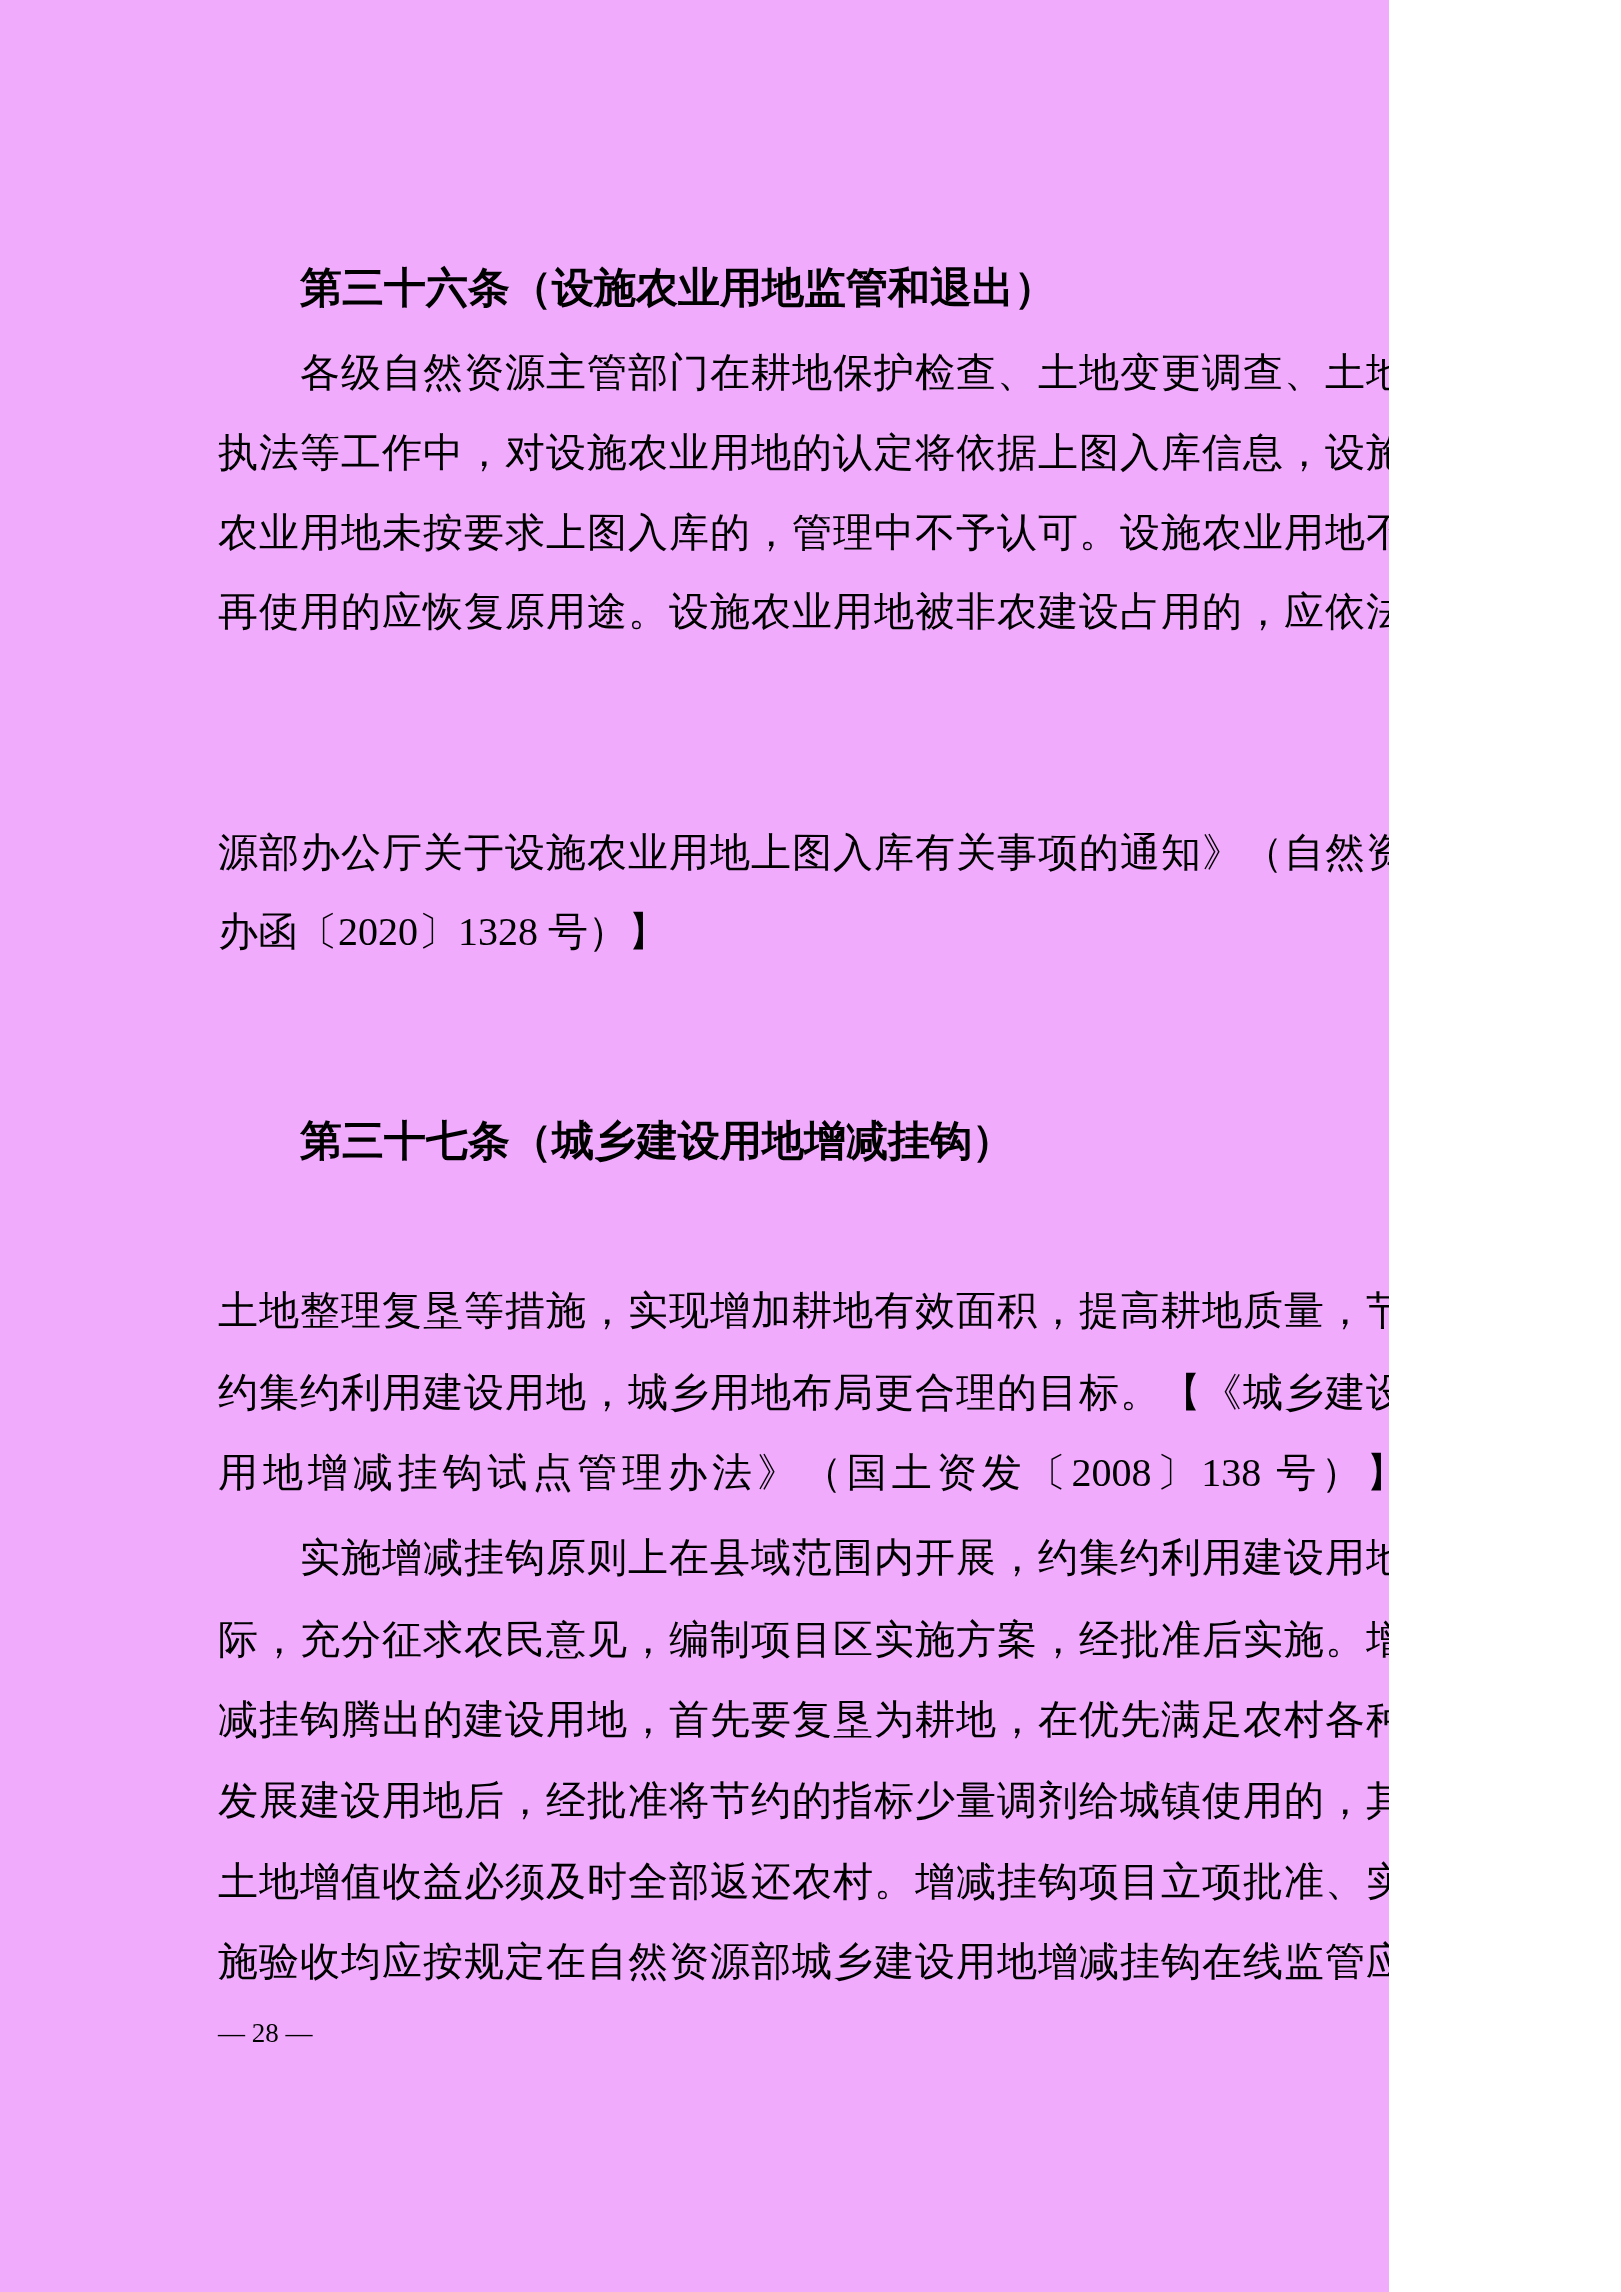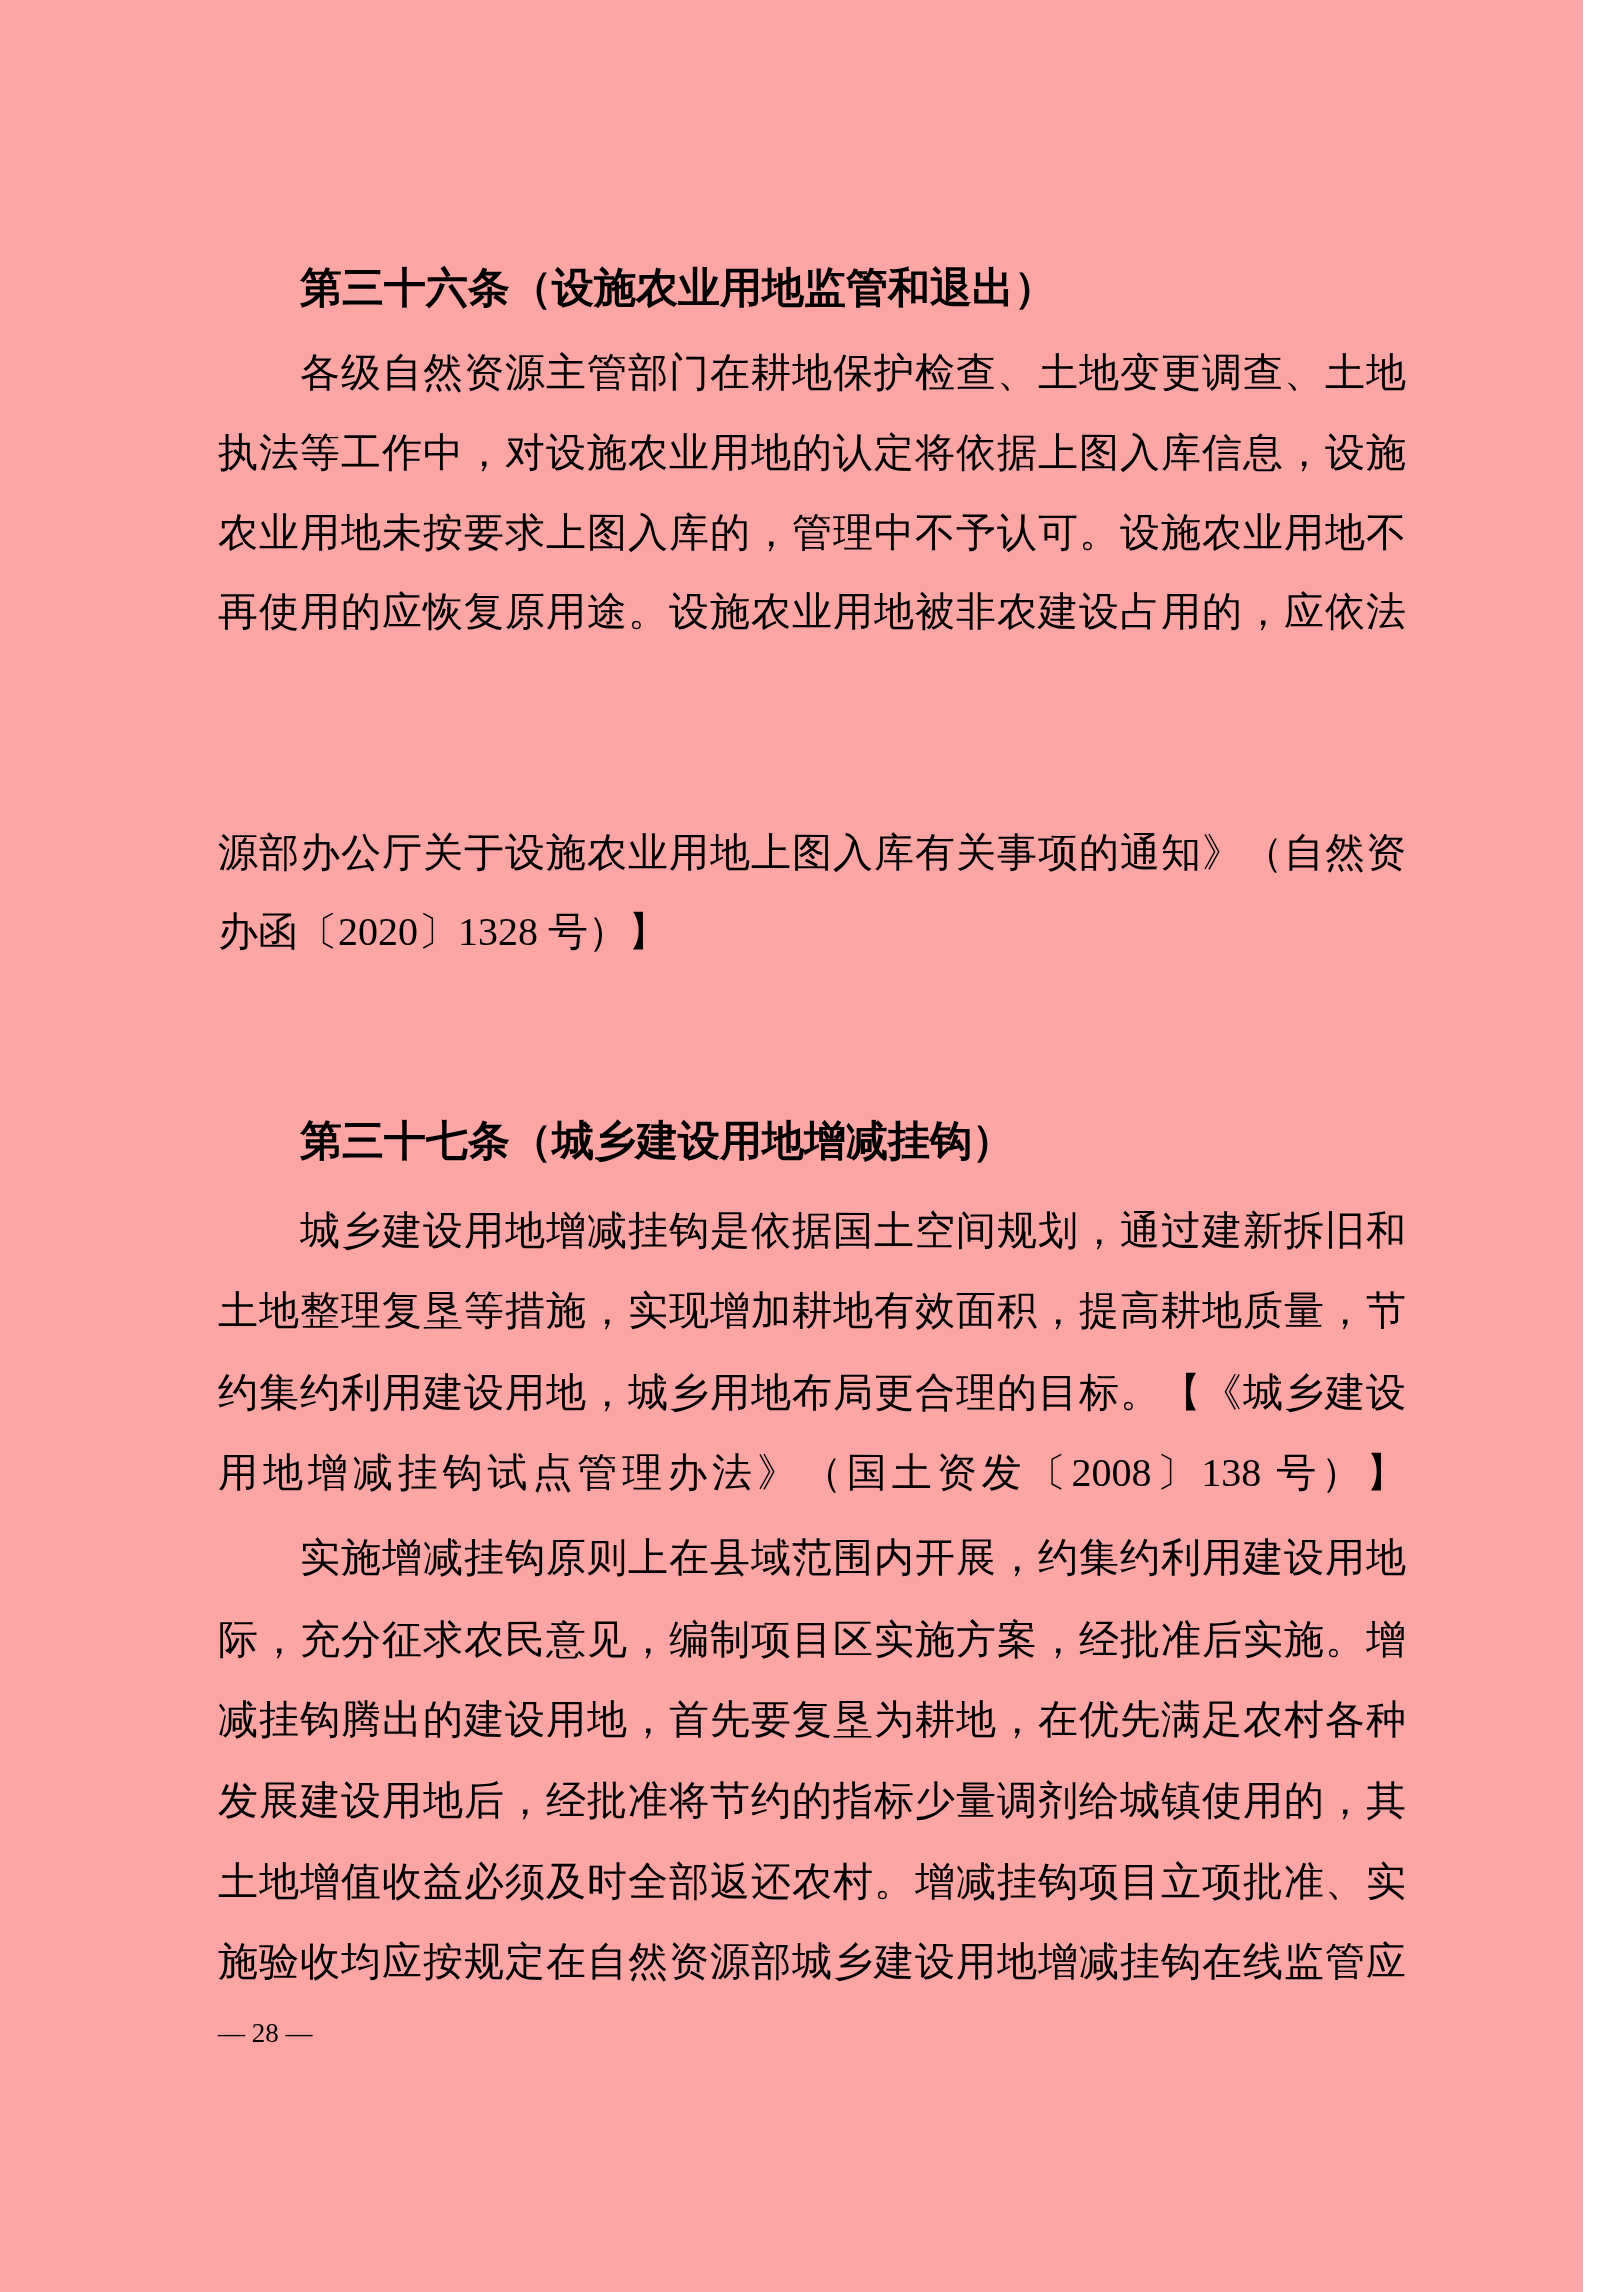--- a/index.html
+++ b/index.html
@@ -2,23 +2,23 @@
 <html><head>
 <meta charset="utf-8">
 <style>
   html, body {
     margin: 0;
     padding: 0;
     background: #ffffff;
   }
   .page {
     position: relative;
-    width: 1583px;
+    width: 1389px;
     height: 2293px;
-    background: #fca5a5;
+    background: #f0abfc;
     color: #000000;
     overflow: hidden;
     font-family: "Liberation Serif", "DejaVu Serif", serif;
   }
   
   .tline {
     position: absolute;
     left: 218px;
     width: 1188px;
     height: 80px;
@@ -77,21 +77,20 @@
   <div class="tline just indent" style="top:333px">各级自然资源主管部门在耕地保护检查、土地变更调查、土地</div>
   <div class="tline just" style="top:413px">执法等工作中，对设施农业用地的认定将依据上图入库信息，设施</div>
   <div class="tline just" style="top:572px">再使用的应恢复原用途。设施农业用地被非农建设占用的，应依法</div>
   <div class="tline just" style="top:493px">农业用地未按要求上图入库的，管理中不予认可。设施农业用地不</div>
   <div class="tline just" style="top:813px">源部办公厅关于设施农业用地上图入库有关事项的通知》（自然资</div>
   <div class="tline" style="top:892px">办函〔2020〕1328 号）】</div>
 
 
   <div class="hline article-heading" style="top:1100px">第三十七条（城乡建设用地增减挂钩）</div>
 
-  <div class="tline just indent" style="top:1191px">城乡建设用地增减挂钩是依据国土空间规划，通过建新拆旧和</div>
   <div class="tline just" style="top:1271px">土地整理复垦等措施，实现增加耕地有效面积，提高耕地质量，节</div>
   <div class="tline just" style="top:1353px">约集约利用建设用地，城乡用地布局更合理的目标。【《城乡建设</div>
   <div class="tline just" style="top:1433px">用地增减挂钩试点管理办法》（国土资发〔2008〕138 号）】</div>
 
   <div class="tline just indent" style="top:1518px">实施增减挂钩原则上在县域范围内开展，约集约利用建设用地</div>
   <div class="tline just" style="top:1680px">减挂钩腾出的建设用地，首先要复垦为耕地，在优先满足农村各种</div>
   <div class="tline just" style="top:1600px">际，充分征求农民意见，编制项目区实施方案，经批准后实施。增</div>
   <div class="tline just" style="top:1761px">发展建设用地后，经批准将节约的指标少量调剂给城镇使用的，其</div>
   <div class="tline just" style="top:1842px">土地增值收益必须及时全部返还农村。增减挂钩项目立项批准、实</div>
   <div class="tline just" style="top:1922px">施验收均应按规定在自然资源部城乡建设用地增减挂钩在线监管应</div>

